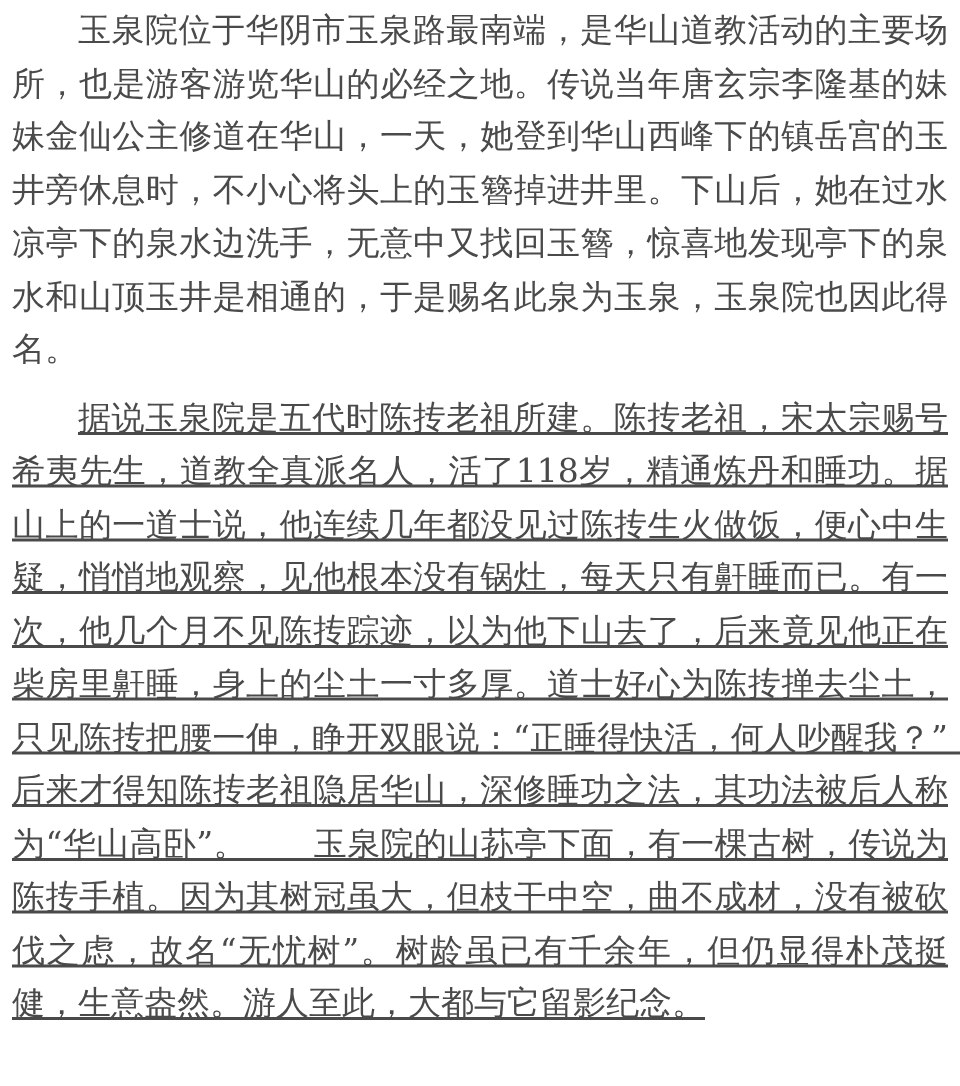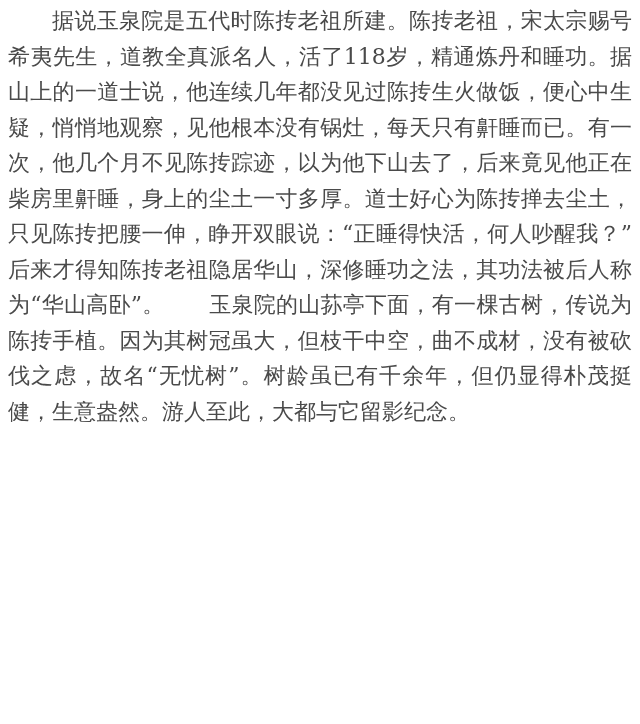--- a/index.html
+++ b/index.html
@@ -26,20 +26,22 @@
     text-justify: inter-ideograph;
     letter-spacing: 0;
   }
   .para {
     margin: 0 0 10px 0;
     text-indent: 2em;
     word-break: break-all;
   }
   .para:last-child {
     margin-bottom: 0;
+    text-decoration: underline;
   }
 </style>
 </head>
 <body>
 
 <div class="page">
+  <p class="para">玉泉院位于华阴市玉泉路最南端，是华山道教活动的主要场所，也是游客游览华山的必经之地。传说当年唐玄宗李隆基的妹妹金仙公主修道在华山，一天，她登到华山西峰下的镇岳宫的玉井旁休息时，不小心将头上的玉簪掉进井里。下山后，她在过水凉亭下的泉水边洗手，无意中又找回玉簪，惊喜地发现亭下的泉水和山顶玉井是相通的，于是赐名此泉为玉泉，玉泉院也因此得名。</p>
   <p class="para">据说玉泉院是五代时陈抟老祖所建。陈抟老祖，宋太宗赐号希夷先生，道教全真派名人，活了118岁，精通炼丹和睡功。据山上的一道士说，他连续几年都没见过陈抟生火做饭，便心中生疑，悄悄地观察，见他根本没有锅灶，每天只有鼾睡而已。有一次，他几个月不见陈抟踪迹，以为他下山去了，后来竟见他正在柴房里鼾睡，身上的尘土一寸多厚。道士好心为陈抟掸去尘土，只见陈抟把腰一伸，睁开双眼说：“正睡得快活，何人吵醒我？”　　后来才得知陈抟老祖隐居华山，深修睡功之法，其功法被后人称为“华山高卧”。　　玉泉院的山荪亭下面，有一棵古树，传说为陈抟手植。因为其树冠虽大，但枝干中空，曲不成材，没有被砍伐之虑，故名“无忧树”。树龄虽已有千余年，但仍显得朴茂挺健，生意盎然。游人至此，大都与它留影纪念。</p>
 </div>
 
 </body></html>

